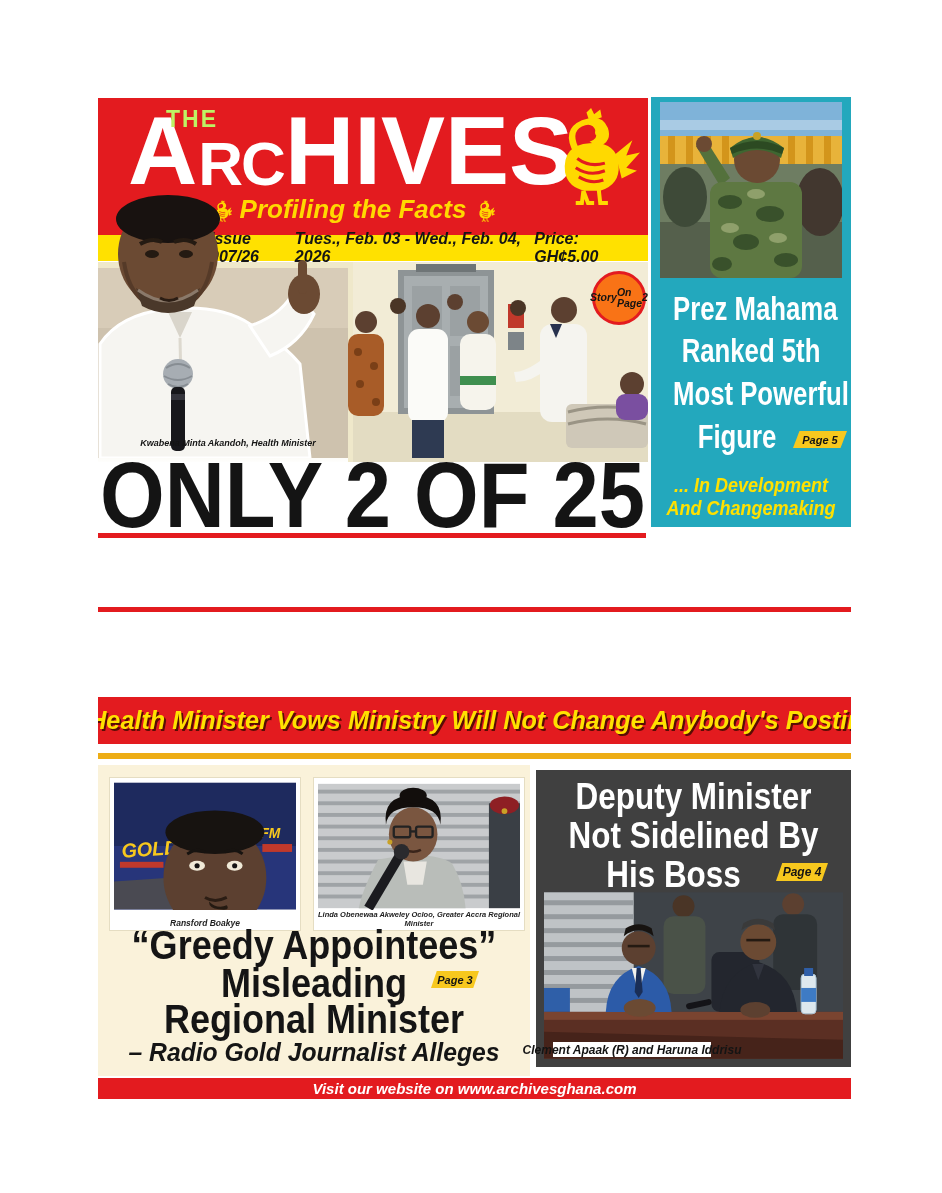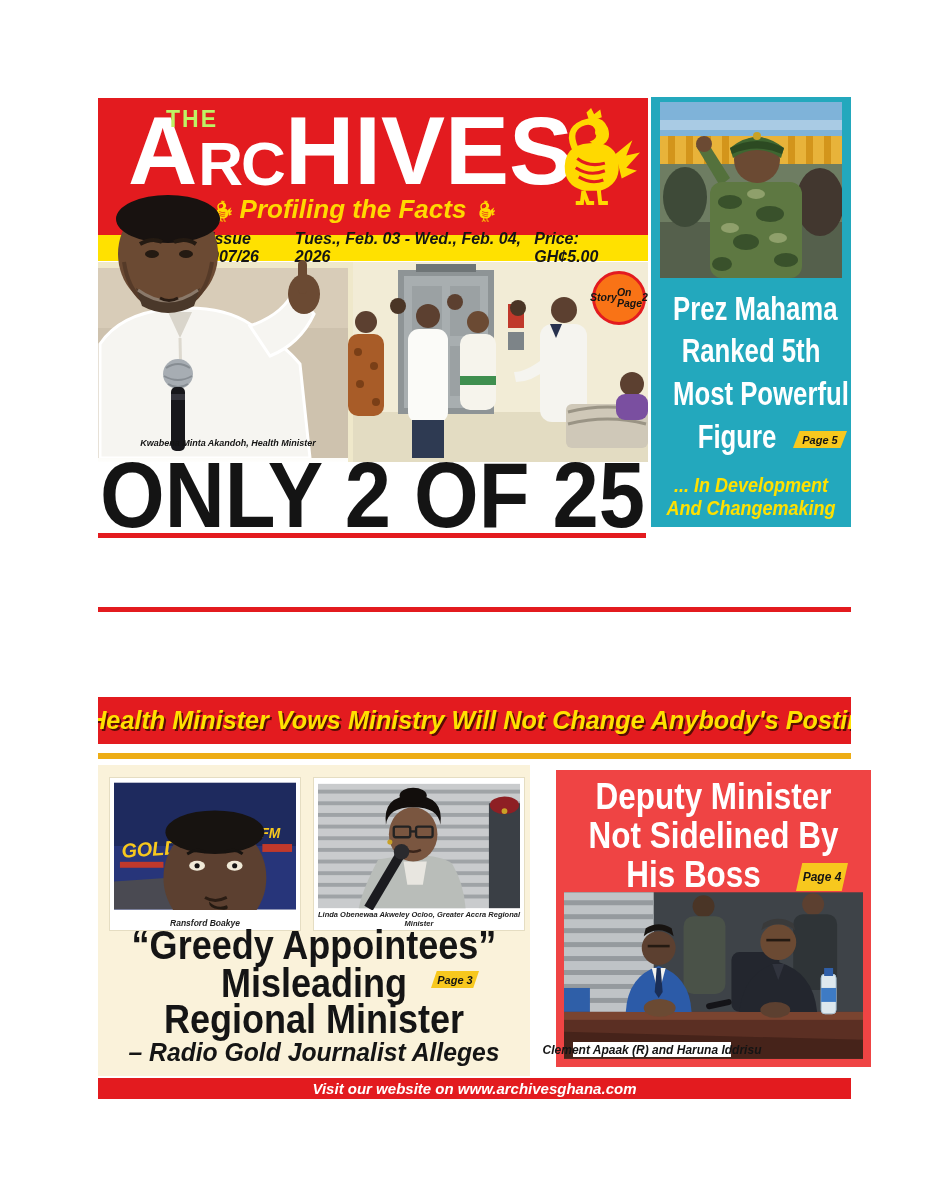--- a/index.html
+++ b/index.html
@@ -57,21 +57,21 @@
   .cream{left:98px;top:765px;width:432px;height:311px;background:#FAF2DA;}
   .pframe{position:absolute;background:#fff;box-shadow:0 0 0 1px #e5ddc2;}
   .pcaption{position:absolute;left:0;right:0;bottom:2px;text-align:center;font-weight:700;
             font-style:italic;color:#222;}
   .cream-line{position:absolute;left:0;width:432px;text-align:center;color:#151515;font-weight:900;
               font-size:40px;white-space:nowrap;transform:scaleX(.9);transform-origin:center;}
   .cream-sub{position:absolute;left:0;width:432px;text-align:center;color:#151515;font-weight:900;
              font-style:italic;font-size:26px;white-space:nowrap;transform:scaleX(.95);transform-origin:center;}
 
   
-  .blackpanel{left:536px;top:770px;width:315px;height:297px;background:#ef4444;margin-left:20px;}
+  .blackpanel{left:536px;top:770px;width:315px;height:297px;background:#404040;}
   .bp-line{position:absolute;left:0;width:315px;text-align:center;color:#fff;font-weight:900;
            font-size:37px;white-space:nowrap;transform:scaleX(.85);transform-origin:center;}
   .bp-caption{position:absolute;left:17px;top:272px;width:158px;height:15px;background:#fff;
               display:flex;align-items:center;justify-content:center;font-size:12px;font-weight:700;
               font-style:italic;color:#141414;white-space:nowrap;}
 
   
   .footer{left:98px;top:1078px;width:753px;height:21px;background:#E31B1F;display:flex;align-items:center;
           justify-content:center;color:#fff;font-style:italic;font-weight:700;font-size:15px;}
 </style>
@@ -346,21 +346,21 @@
     <div class="cream-line" style="top:196px">Misleading</div>
     <div class="cream-line" style="top:232px">Regional Minister</div>
     <div class="pbadge abs" style="left:333px;top:206px;width:48px;height:17px;font-size:11px">Page 3</div>
     <div class="cream-sub" style="top:272px">– Radio Gold Journalist Alleges</div>
   </div>
 
   <div class="abs blackpanel">
     <div class="bp-line" style="top:6px">Deputy Minister</div>
     <div class="bp-line" style="top:45px">Not Sidelined By</div>
     <div class="bp-line" style="top:84px;left:-20px">His Boss</div>
-    <div class="pbadge abs" style="left:240px;top:93px;width:52px;height:28px;font-size:12px">Page 4</div>
+    <div class="pbadge abs" style="left:240px;top:93px;width:52px;height:18px;font-size:12px">Page 4</div>
     <svg class="abs" style="left:8px;top:122px" width="299" height="167" viewBox="0 0 300 167">
       <rect width="300" height="167" fill="#3E4348"></rect>
       <rect width="90" height="167" fill="#BFC3C6"></rect>
       <g fill="#959A9E">
           <rect y="8" width="90" height="5"></rect>
           <rect y="22" width="90" height="5"></rect>
           <rect y="36" width="90" height="5"></rect>
           <rect y="50" width="90" height="5"></rect>
           <rect y="64" width="90" height="5"></rect>
           <rect y="78" width="90" height="5"></rect>

